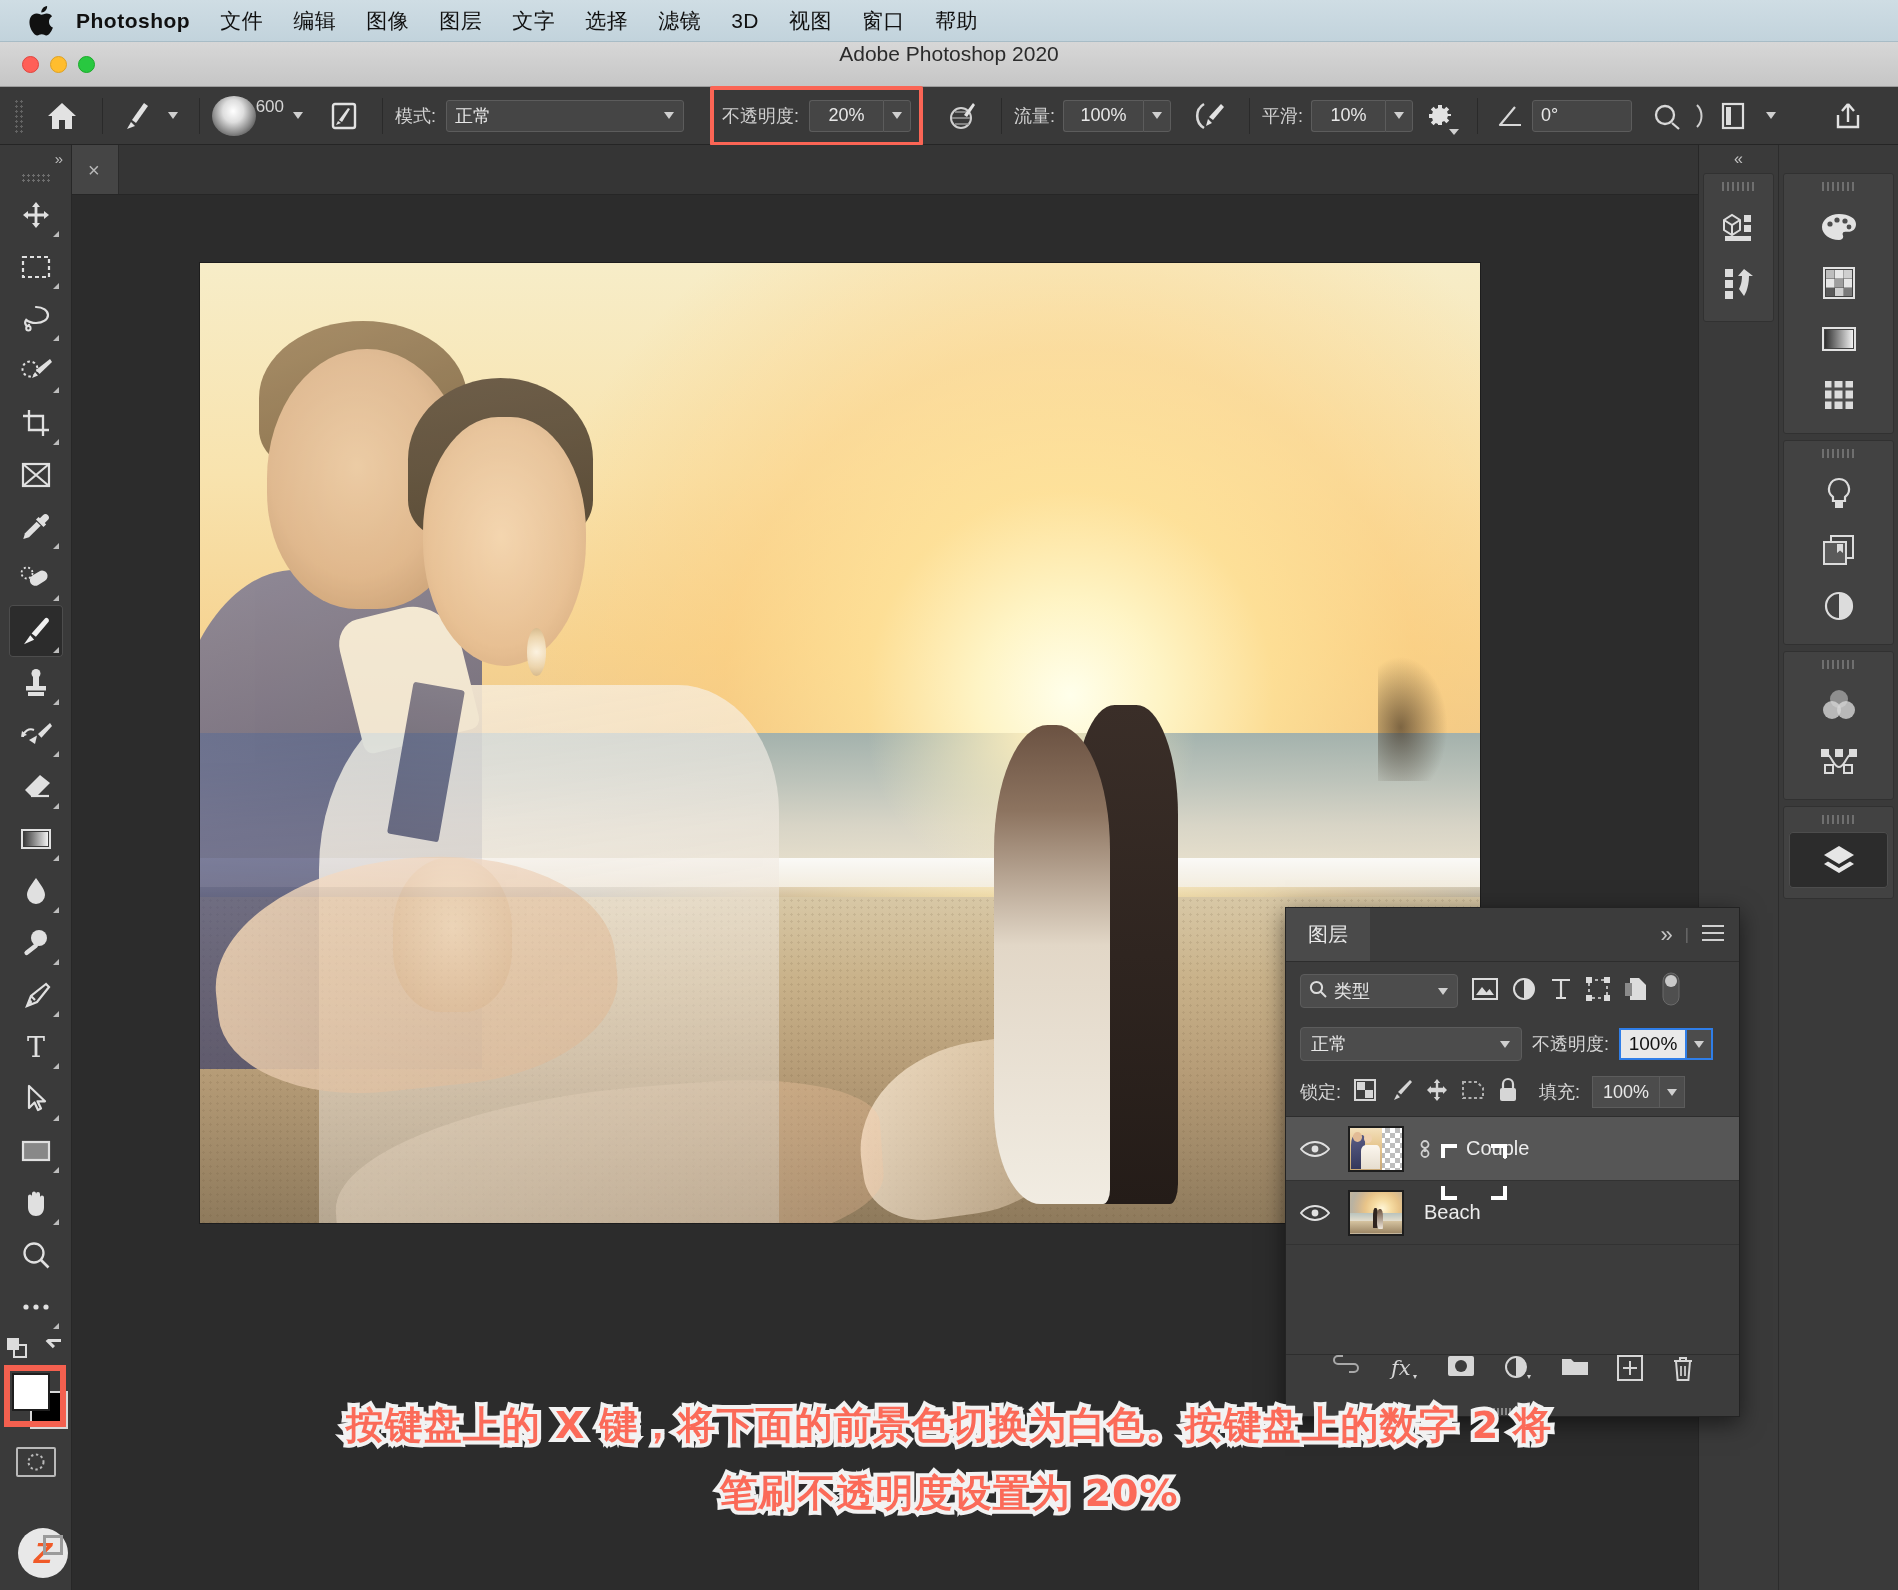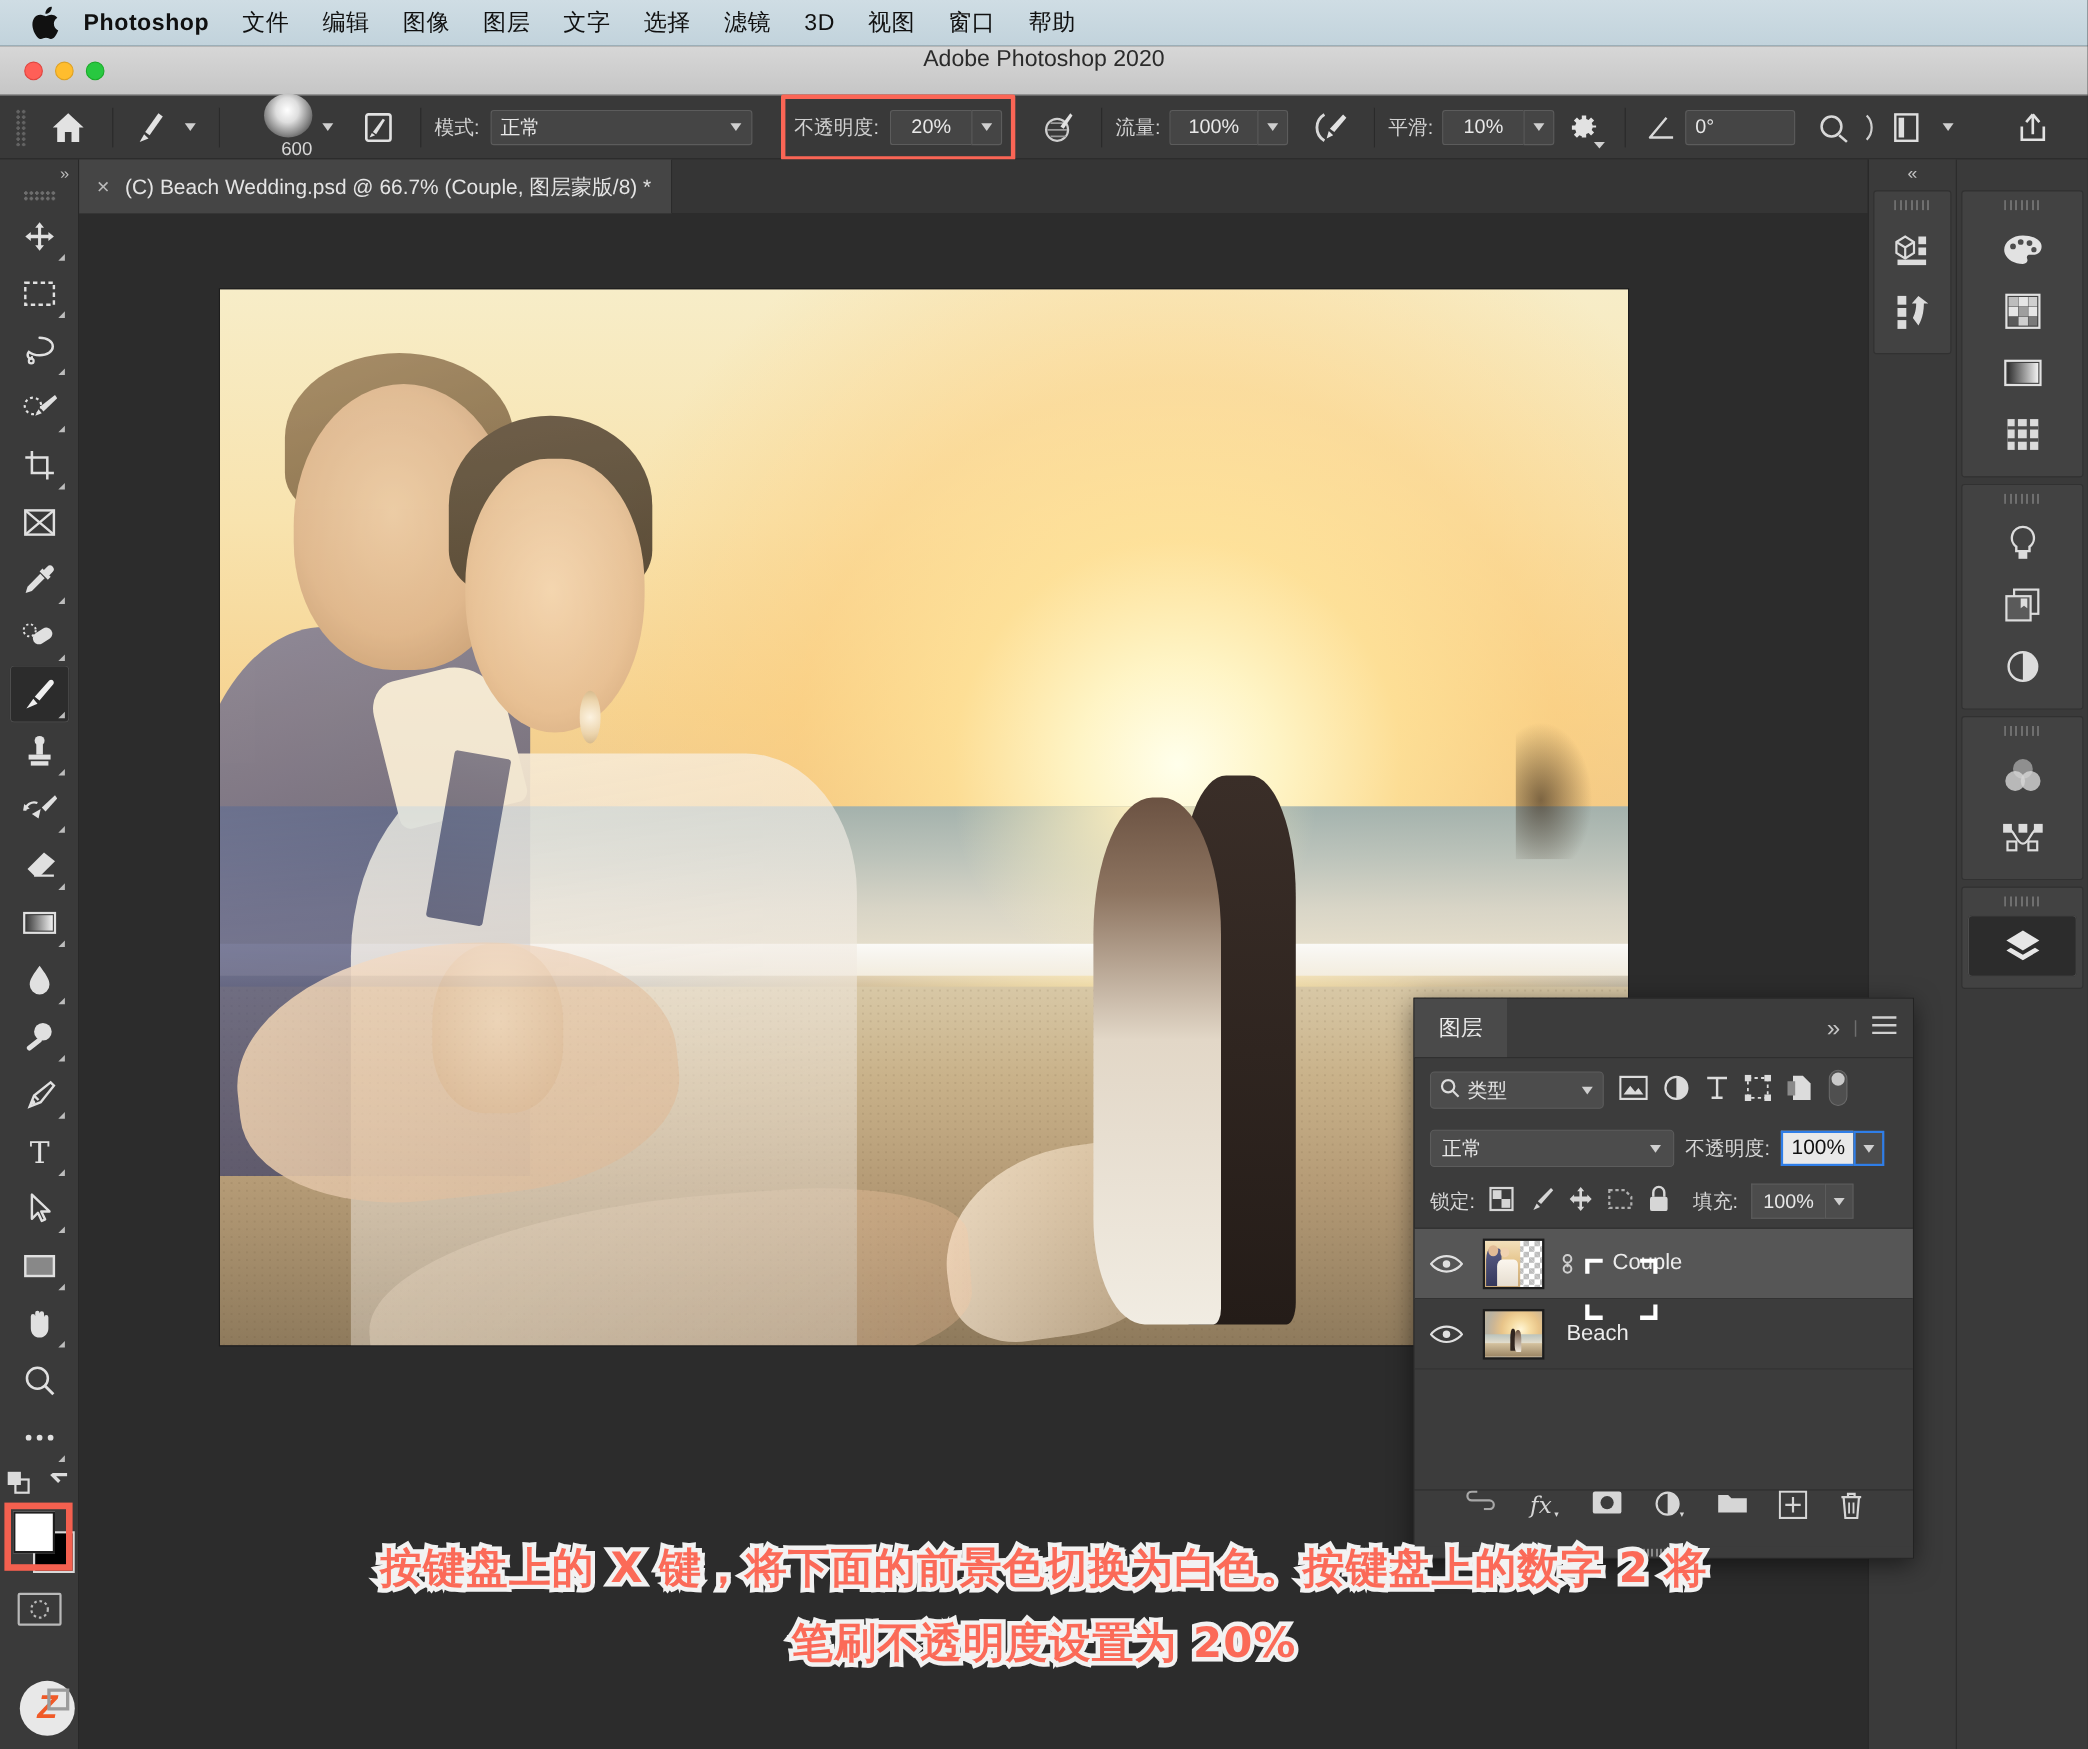--- a/index.html
+++ b/index.html
@@ -328,21 +328,21 @@
         <svg width="30" height="32" viewBox="0 0 30 32">
             <path fill="#e2e2e2" d="M22 3 10 20l4 3L26 6z"></path>
             <path fill="#e2e2e2" d="M9 22l-4 7 8-3z"></path>
           </svg>
       </div>
       <div class="obtn" style="width:28px;height:44px">
           <span class="chev"></span>
         </div>
       <div class="vsep"></div>
 
-      <div style="display:flex;flex-direction:column;align-items:flex-end;width:72px">
+      <div style="display:flex;flex-direction:row;align-items:flex-start;width:72px">
         <div style="width:44px;height:40px;border-radius:50%;background:radial-gradient(ellipse at 48% 38%, #ffffff 0%, #dedede 32%, #8c8c8c 62%, #4a4a4a 84%, #3d3d3d 100%)"></div>
         <div style="color:#d6d6d6;font-size:17px;margin-top:1px">600</div>
       </div>
       <div class="obtn" style="width:28px;height:44px">
           <span class="chev"></span>
         </div>
 
       <div class="obtn" style="width:52px;height:44px;margin-left:6px">
         <svg width="32" height="32" viewBox="0 0 32 32">
             <rect x="5" y="4" width="22" height="24" rx="2" fill="none" stroke="#e2e2e2" stroke-width="2.4"></rect>
@@ -638,21 +638,20 @@
           <svg width="26" height="20" viewBox="0 0 26 20">
               <circle cx="13" cy="10" r="7.5" fill="none" stroke="#b9b9b9" stroke-width="2" stroke-dasharray="2.4 2.6"></circle>
             </svg>
         </div>
       </div>
 
       <div class="canvaswrap">
         <div class="doctabs">
           <div class="doctab">
             <span class="x">×</span>
-            <span>(C) Beach Wedding.psd @ 66.7% (Couple, 图层蒙版/8) *</span>
           </div>
         </div>
 
         <div class="canvasarea">
           <div class="photo">
             <div class="sky"></div>
             <div class="sea"></div>
             <div class="searay"></div>
             <div class="foam"></div>
             <div class="sand"></div>

